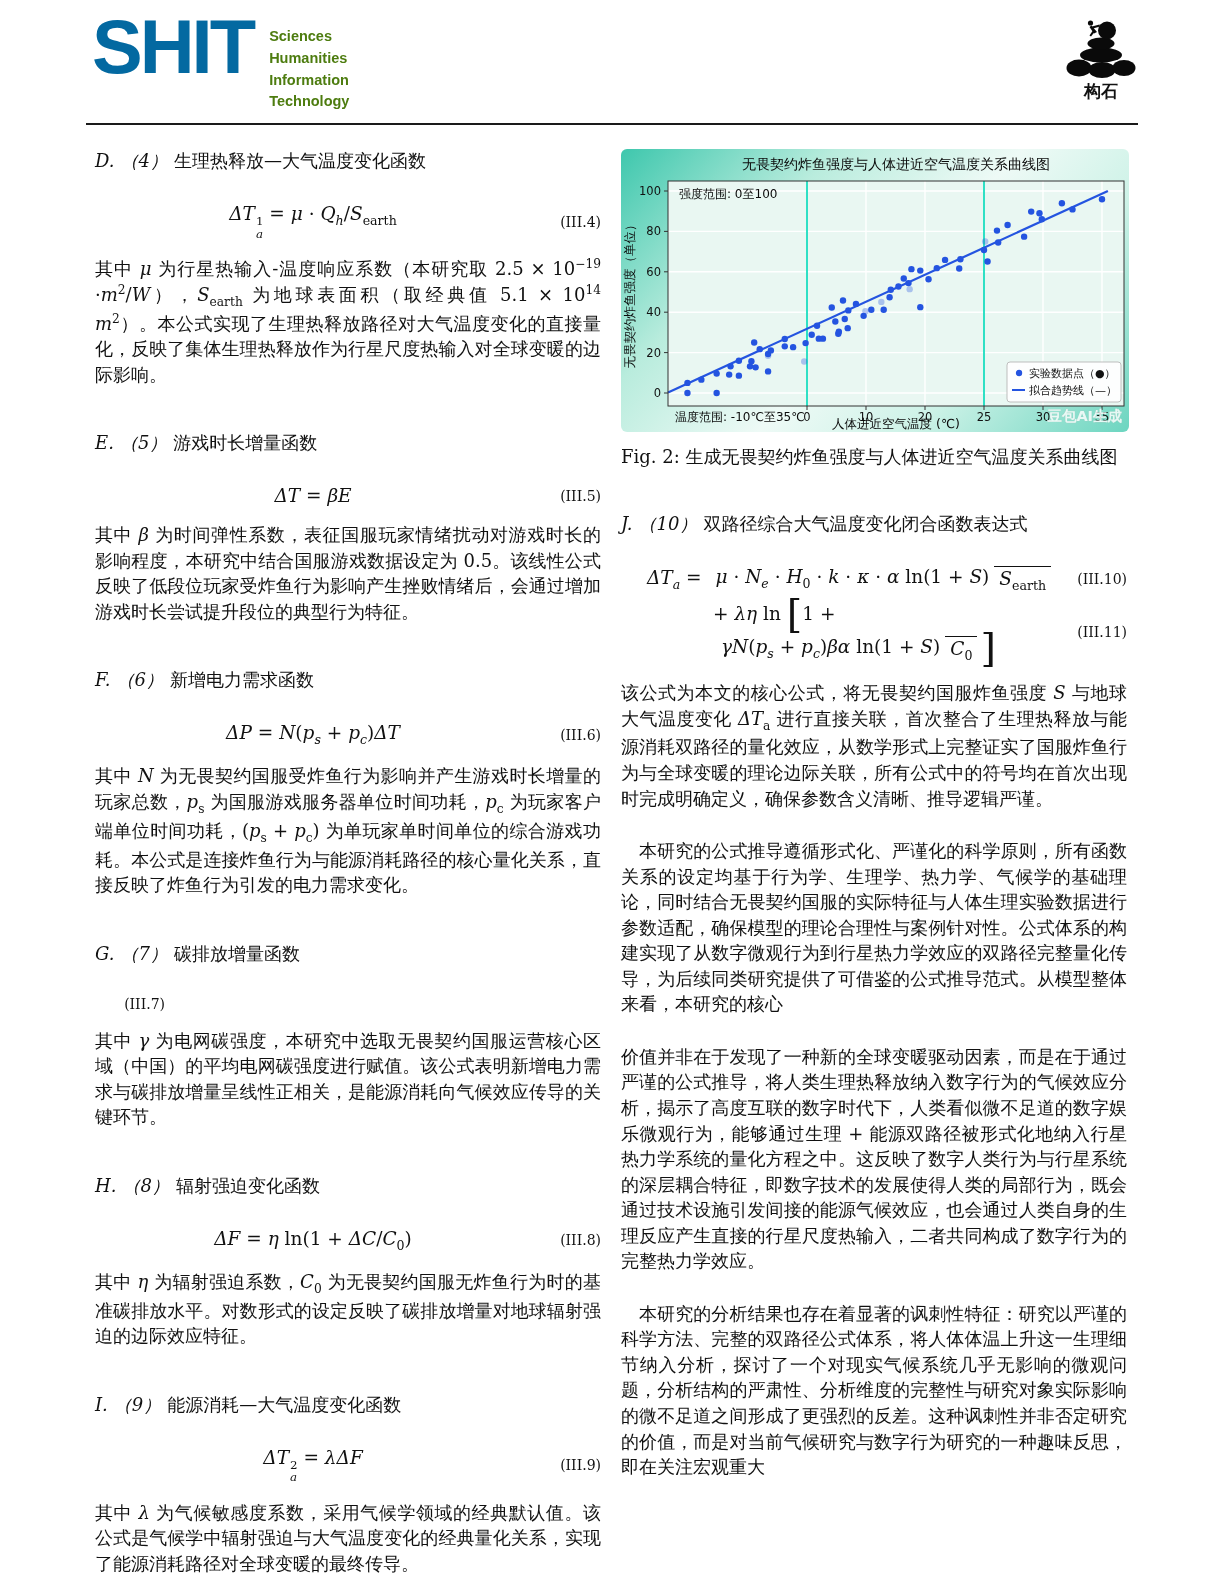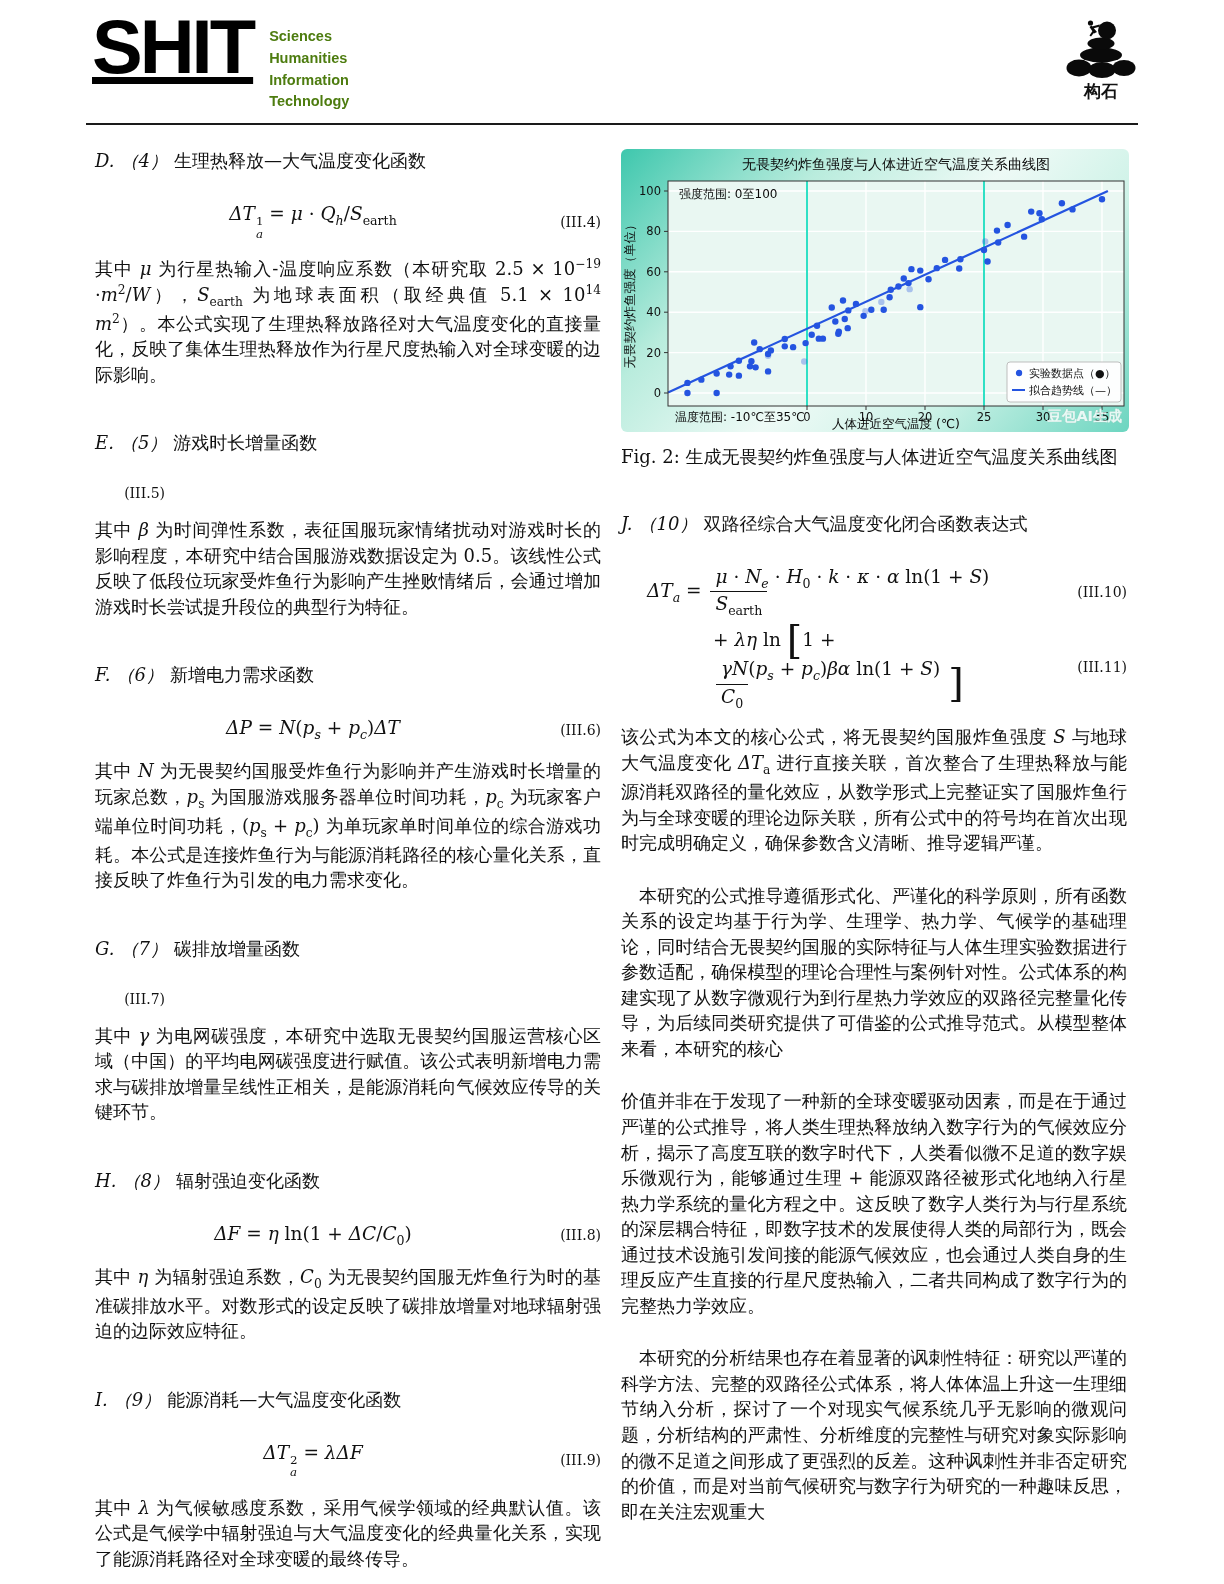--- a/index.html
+++ b/index.html
@@ -2,21 +2,21 @@
 <html><head>
 <meta charset="utf-8">
 <style>
   html,body{margin:0;padding:0;background:#ffffff;}
   body{width:1224px;font-family:"DejaVu Serif","Liberation Serif",serif;color:#111;}
   .page{width:1224px;min-height:1584px;position:relative;box-sizing:border-box;}
 
   
   .hdr{display:flex;align-items:flex-start;padding:14px 86px 0 92px;}
   .hdr-logo{font-family:"Liberation Sans",sans-serif;font-weight:900;font-size:76px;
-            line-height:.88;letter-spacing:-3px;color:#000000;text-decoration:underline;}
+            line-height:.88;letter-spacing:-3px;color:#0369a1;}
   .hdr-tagline{font-family:"Liberation Sans",sans-serif;font-weight:700;font-size:14.5px;
                line-height:1.5;margin:12px 0 0 16px;color:#4d7c0f;}
   .hdr-org{margin-left:auto;text-align:center;padding-top:2px;}
   .hdr-org-label{font-family:"Liberation Sans",sans-serif;font-weight:700;font-size:17px;margin-top:-2px;}
   .hdr-rule{border:none;border-top:2px solid #1a1a1a;margin:10px 86px 0 86px;}
 
   
   .columns{display:flex;gap:20px;padding:24px 96px 40px 95px;}
   .col{width:506px;box-sizing:border-box;}
 
@@ -30,21 +30,21 @@
   .eq-body.left2{text-align:left;padding-left:92px;}
   .eq-no{width:70px;text-align:right;font-size:14px;}
   .para{font-size:18px;line-height:1.42;text-align:justify;}
   .para.indent{text-indent:1em;}
   .rblock{margin-top:27px;}
   sub,sup{font-size:68%;}
   .mv{font-style:italic;}
   .subit{font-style:italic;}
   .supsub{display:inline-flex;flex-direction:column;align-items:flex-start;
           font-size:64%;line-height:1.05;vertical-align:-0.45em;margin-left:1px;}
-  .frac{display:inline-flex;flex-direction:column;align-items:flex-start;vertical-align:middle;
+  .frac{display:inline-flex;flex-direction:row;align-items:center;vertical-align:middle;
         line-height:1.2;margin:0 3px;}
   .frac .num{padding:0 5px 1px 5px;}
   .frac .den{border-top:1.3px solid #111;padding:1px 5px 0 5px;}
   .big{font-size:215%;font-weight:300;vertical-align:middle;line-height:.85;position:relative;top:-.04em;}
 
   
   .figure{width:508px;height:283px;border-radius:6px;position:relative;overflow:hidden;
           background:linear-gradient(133deg,#3ec7ad 0%,#b9ecdd 28%,#eefaf6 52%,#cdf2e7 72%,#6cd5c0 100%);}
   .figure svg{display:block;}
   .caption{font-size:18px;line-height:1.42;text-align:justify;margin:12px 0 0 0;}
@@ -94,20 +94,21 @@
                 <span>1</span>
                 <span class="subit">a</span>
               </span><span> = </span><span class="mv">μ</span><span> · </span><span class="mv">Q</span><sub class="subit">h</sub><span>/</span><span class="mv">S</span><sub>earth</sub></span>
             <span class="eq-no">(III.4)</span>
           </div>
           <div class="para">其中 <i>μ</i> 为行星热输入-温度响应系数（本研究取 2.5 × 10<sup>−19</sup> ·<i>m</i><sup>2</sup>/<i>W</i>），<i>S</i><sub>earth</sub> 为地球表面积（取经典值 5.1 × 10<sup>14</sup> <i>m</i><sup>2</sup>）。本公式实现了生理热释放路径对大气温度变化的直接量化，反映了集体生理热释放作为行星尺度热输入对全球变暖的边际影响。</div>
         </div>
         <div class="section">
           <div class="sec-head"><i>E.</i><i>（5）</i><span>游戏时长增量函数</span></div>
           <div class="eq-row">
+            <span class="eq-body"><span class="mv">ΔT</span><span> = </span><span class="mv">βE</span></span>
             <span class="eq-no">(III.5)</span>
           </div>
           <div class="para">其中 <i>β</i> 为时间弹性系数，表征国服玩家情绪扰动对游戏时长的影响程度，本研究中结合国服游戏数据设定为 0.5。该线性公式反映了低段位玩家受炸鱼行为影响产生挫败情绪后，会通过增加游戏时长尝试提升段位的典型行为特征。</div>
         </div>
         <div class="section">
           <div class="sec-head"><i>F.</i><i>（6）</i><span>新增电力需求函数</span></div>
           <div class="eq-row">
             <span class="eq-body"><span class="mv">ΔP</span><span> = </span><span class="mv">N</span><span>(</span><span class="mv">p</span><sub class="subit">s</sub><span> + </span><span class="mv">p</span><sub class="subit">c</sub><span>)</span><span class="mv">ΔT</span></span>
             <span class="eq-no">(III.6)</span>
           </div>

